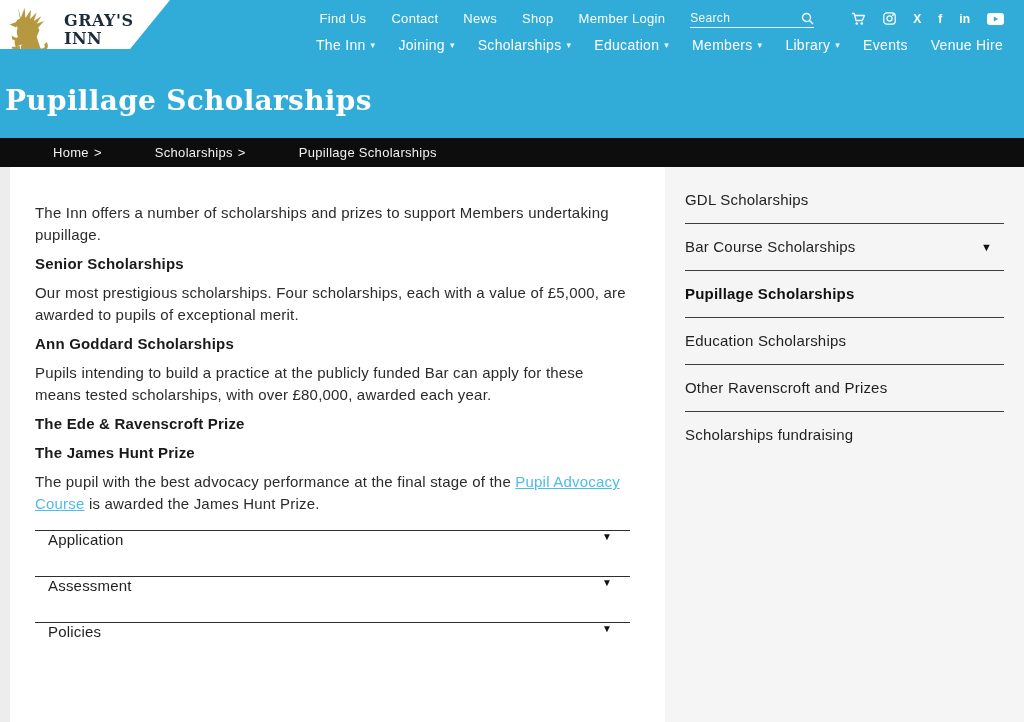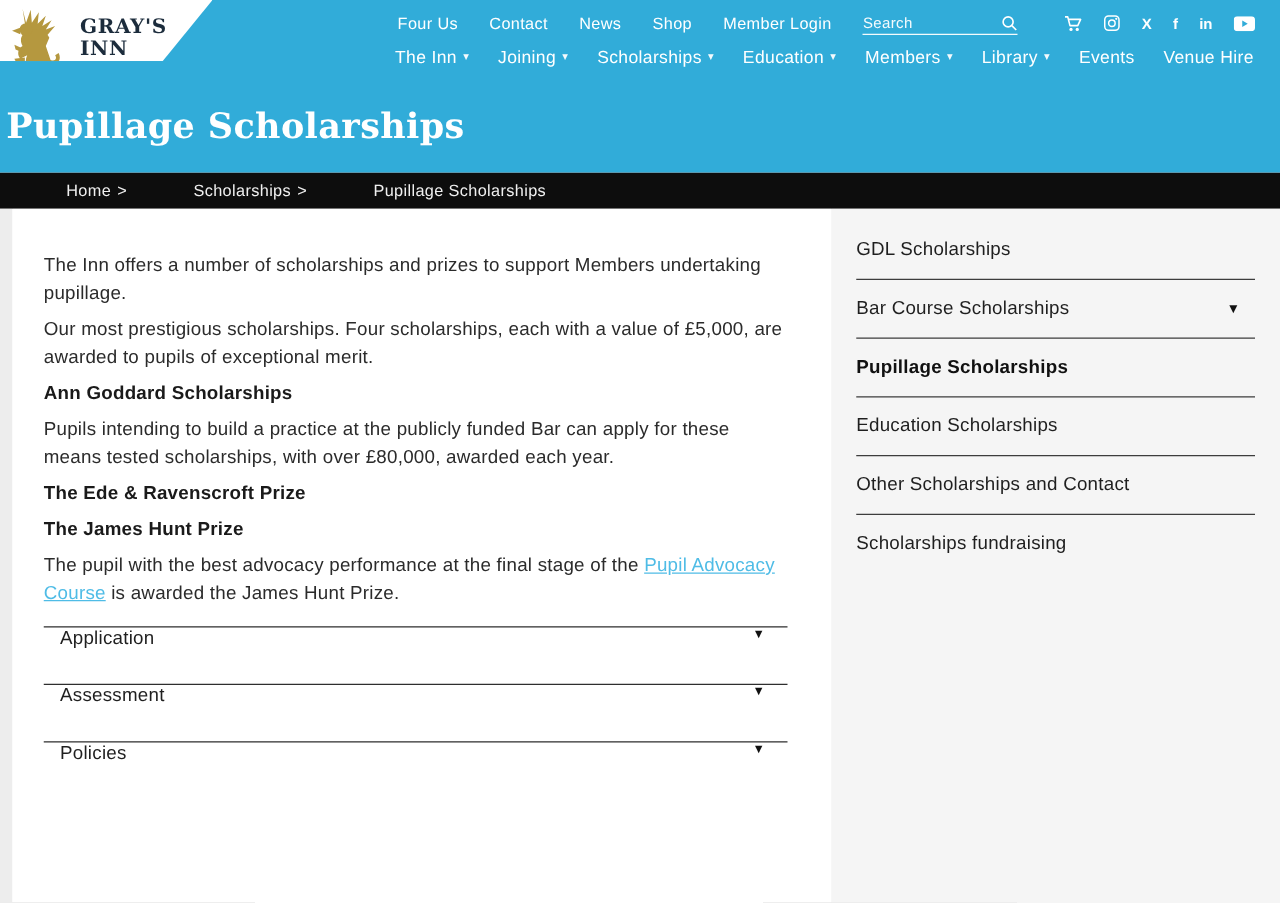--- a/index.html
+++ b/index.html
@@ -113,21 +113,21 @@
       <div>
         <div class="logo-text">
           <div>GRAY'S</div>
           <div>INN</div>
           <div class="logo-underline"></div>
         </div>
       </div>
     </div>
 
     <div class="utility-nav">
-      <span class="ulink">Four Us</span>
+      <span class="ulink">Find Us</span>
       <span class="ulink">Contact</span>
       <span class="ulink">News</span>
       <span class="ulink">Shop</span>
       <span class="ulink">Member Login</span>
 
       <span class="search-box">
         <input class="search-input" type="text" placeholder="Search" style="">
         <svg width="13" height="13" viewBox="0 0 13 13">
           <circle cx="5.5" cy="5.5" r="4" fill="none" stroke="#fff" stroke-width="1.3"></circle>
           <line x1="8.5" y1="8.5" x2="12" y2="12" stroke="#fff" stroke-width="1.3"></line>
@@ -204,20 +204,21 @@
     <span class="sep">&gt;</span>
     <span class="crumb">Pupillage Scholarships</span>
   </div>
 
   <div class="body-row">
     <div class="gutter"></div>
 
     <div class="main-col">
       <p>The Inn offers a number of scholarships and prizes to support Members undertaking pupillage.</p>
 
+      <h4>Senior Scholarships</h4>
       <p><span>Our most prestigious scholarships. Four scholarships, each with a value of £5,000, are awarded to pupils of exceptional merit.</span><span class="inline-link"></span><span></span></p>
 
       <h4>Ann Goddard Scholarships</h4>
       <p><span>Pupils intending to build a practice at the publicly funded Bar can apply for these means tested scholarships, with over £80,000, awarded each year.</span><span class="inline-link"></span><span></span></p>
 
       <h4>The Ede &amp; Ravenscroft Prize</h4>
 
       <h4>The James Hunt Prize</h4>
       <p><span>The pupil with the best advocacy performance at the final stage of the </span><span class="inline-link">Pupil Advocacy Course</span><span> is awarded the James Hunt Prize.</span></p>
 
@@ -245,21 +246,21 @@
         <span class="side-label">Bar Course Scholarships</span>
         <span class="side-caret">▼</span>
       </div>
       <div class="side-item active">
         <span class="side-label">Pupillage Scholarships</span>
       </div>
       <div class="side-item">
         <span class="side-label">Education Scholarships</span>
       </div>
       <div class="side-item">
-        <span class="side-label">Other Scholarships and Contact</span>
+        <span class="side-label">Other Ravenscroft and Prizes</span>
       </div>
       <div class="side-item last">
         <span class="side-label">Scholarships fundraising</span>
       </div>
     </div>
   </div>
 
 </div>
 
 </body></html>

